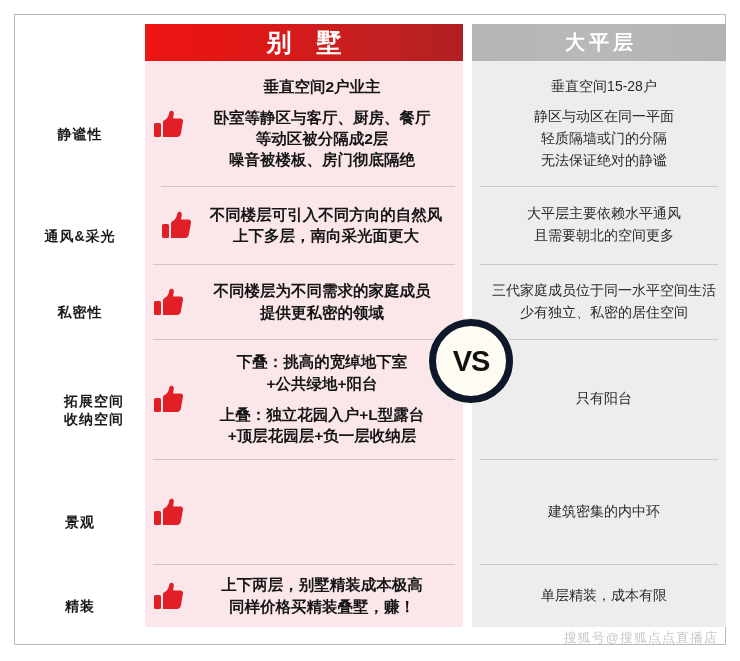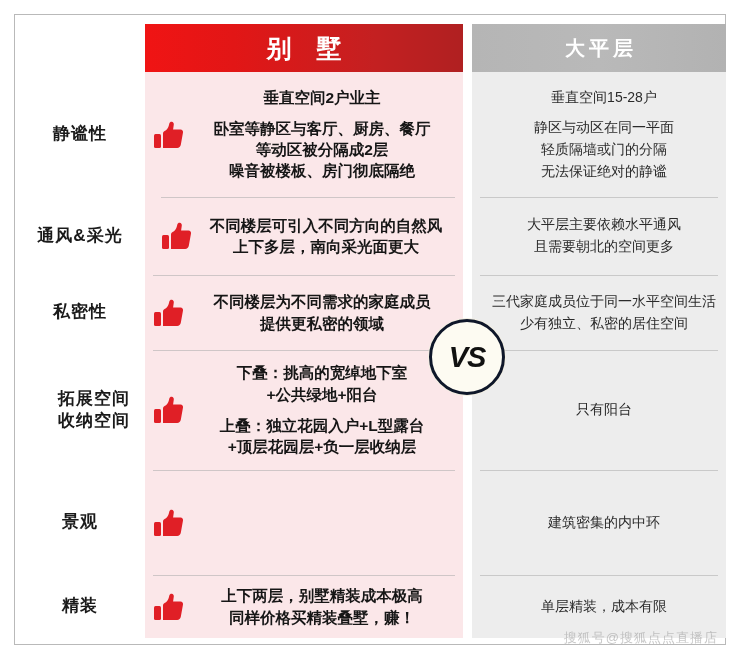--- a/index.html
+++ b/index.html
@@ -54,21 +54,21 @@
   .col-flat {
     position: absolute;
     left: 472px;
     top: 24px;
     width: 254px;
     height: 614px;
   }
 
   
   .hdr {
-    height: 48px;
+    height: 37px;
     display: flex;
     align-items: center;
     justify-content: center;
     color: #ffffff;
     font-size: 25px;
     font-weight: bold;
     letter-spacing: 9px;
     text-indent: 9px;
   }
   .hdr-villa {
@@ -159,47 +159,46 @@
     width: 32px;
     height: 32px;
   }
 
   
   .lbl {
     display: flex;
     align-items: center;
     justify-content: center;
     text-align: center;
-    font-size: 17px;
+    font-size: 14px;
     font-weight: bold;
     color: #1a1a1a;
     letter-spacing: 1px;
     line-height: 1.3;
   }
   .lbl-spacer {
     height: 48px;
   }
 
   
   .vs {
     position: absolute;
     left: 429px;
     top: 319px;
     width: 70px;
     height: 70px;
     border-radius: 50%;
     background: #fdfbf2;
-    border: 3px solid #0f172a;
+    border: 7px solid #0f172a;
     box-shadow: 0 0 0 1px #f3efe2;
     display: flex;
     align-items: center;
     justify-content: center;
     font-size: 29px;
     font-weight: bold;
-    font-style: italic;
     color: #111111;
     letter-spacing: -1px;
     z-index: 20;
   }
 
   
   .watermark {
     position: absolute;
     right: 22px;
     bottom: 14px;

